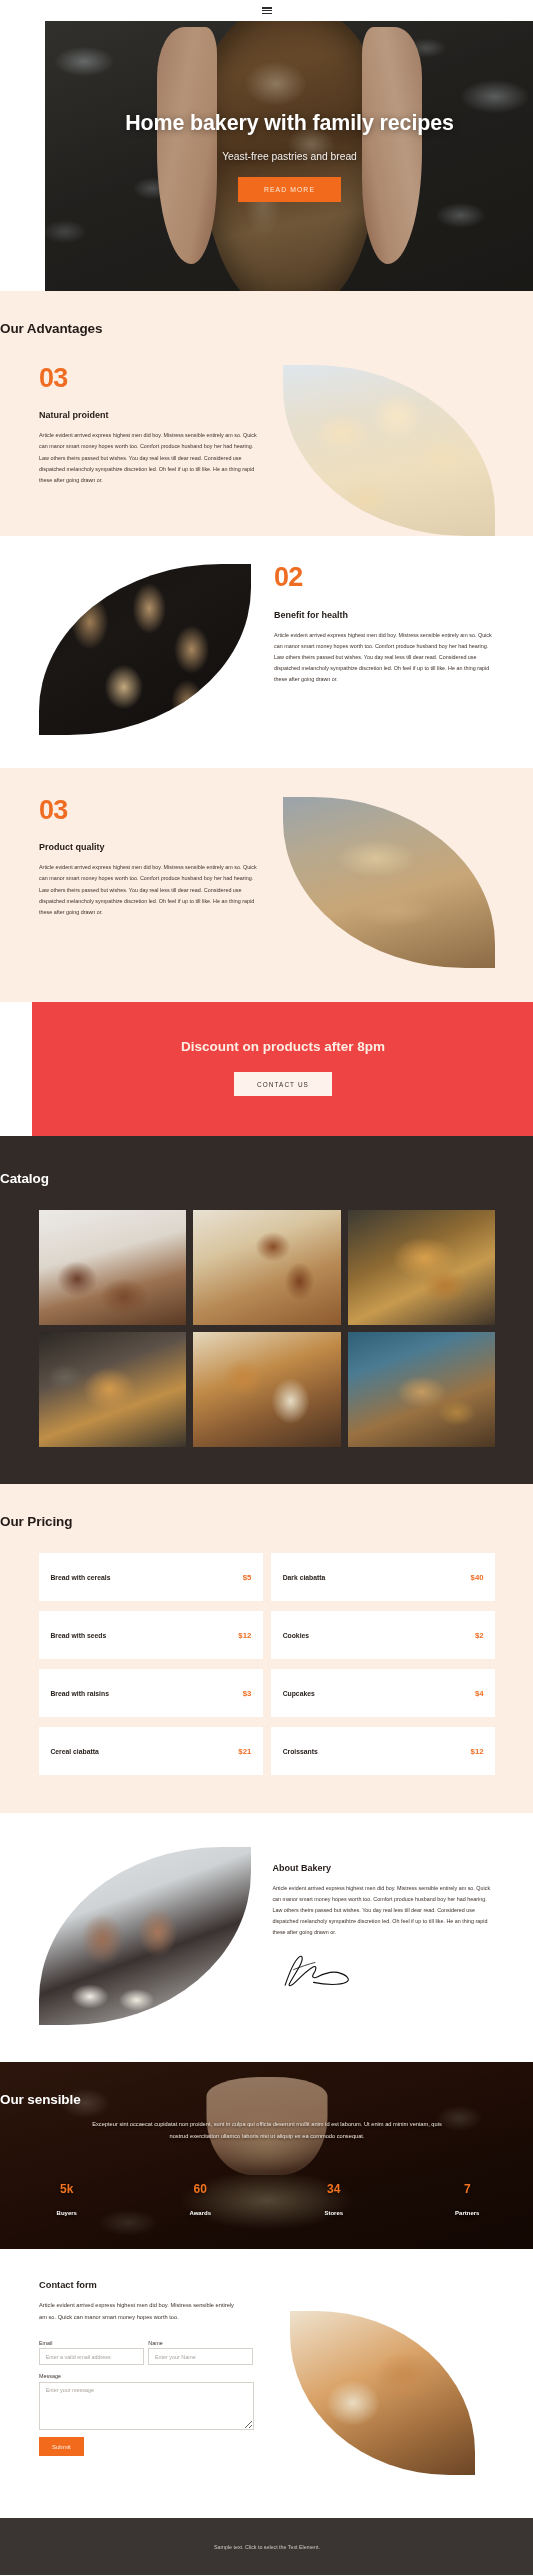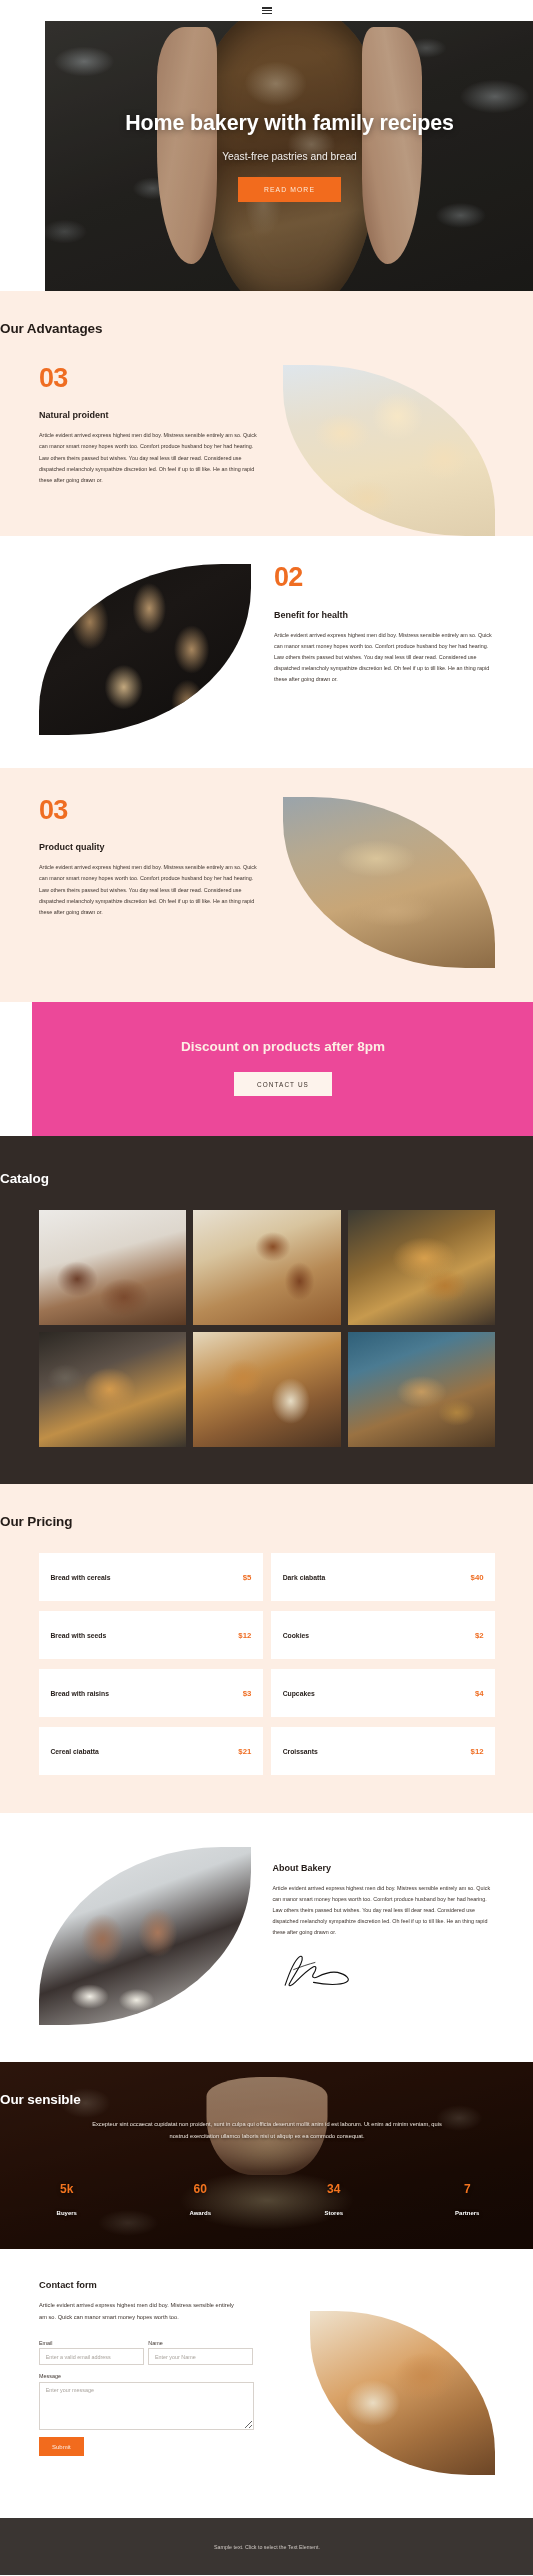--- a/index.html
+++ b/index.html
@@ -133,21 +133,21 @@
       linear-gradient(160deg,#e2e4e6 0%,#cfd3d5 32%,#3a3230 58%,#d7d6d2 100%);
   }
   .img-sandwich {
     background:
       radial-gradient(ellipse 50px 39px at 62% 40%, #c98b4e, transparent 62%),
       radial-gradient(ellipse 44px 37px at 34% 56%, #eadcc2, transparent 62%),
       linear-gradient(155deg,#efe2cd 0%,#d9a267 40%,#a5713f 70%,#6b4526 100%);
   }
 
   
-  .discount { background:#ec4899; text-align:center;margin-left:32px; }
+  .discount { background:#ef4444; text-align:center;margin-left:32px; }
   .discount h2 { font-size:13.5px; font-weight:700; color:#fdeee4; }
   .btn-ghost {
     display:inline-block; margin-top:18.5px; background:#fdf3ec; color:#3b2f28;
     font-size:6.4px; letter-spacing:1.1px; padding:8.5px 23px; border:0; cursor:pointer;
     text-transform:uppercase;
   }
 
   
   .cat-grid { display:grid; grid-template-columns:repeat(3,1fr); gap:7.1px; }
   .cat-cell { height:115px; background:#6b5a4a; }
@@ -210,21 +210,21 @@
   .succ-scrim { position:absolute; inset:0; background:rgba(16,8,4,.34); }
   .succ-inner { position:relative; z-index:3; }
   .succ-p { margin:11.4px auto 0; width:370px; text-align:center;
     font-size:5.7px; line-height:2.05; color:#efe6de; text-shadow:0 0.7px 2.8px rgba(0,0,0,.7); }
   .stat-row { margin-top:40px; display:grid; grid-template-columns:repeat(4,1fr); }
   .stat { text-align:center; }
   .stat-n { font-size:12px; font-weight:700; color:#f4741f; text-shadow:0 0.7px 3.6px rgba(0,0,0,.6); }
   .stat-l { margin-top:14.2px; font-size:6px; font-weight:700; color:#fff; text-shadow:0 0.7px 3.6px rgba(0,0,0,.7); }
 
   
-  .contact-row { display:flex; gap:30px; align-items:flex-start;justify-content:space-between; }
+  .contact-row { display:flex; gap:30px; align-items:flex-start; }
   .contact-left { width:221px; }
   .c-h { font-size:9.3px; font-weight:700; color:#241c18; }
   .c-p { margin-top:10px; font-size:5.7px; line-height:2.05; color:#3d332d; width:203px; }
   .field-row { display:flex; gap:4.3px; margin-top:15.7px; }
   .field { display:flex; flex-direction:column; }
   .field label { font-size:5.4px; color:#3d332d; margin-bottom:2.8px; }
   .field input, .field textarea {
     border:0.7px solid #d8d2cc; background:#fff; padding:4.3px 5.7px;
     font-family:"Liberation Sans", sans-serif; font-size:5.4px; color:#3d332d; outline:none;
   }

